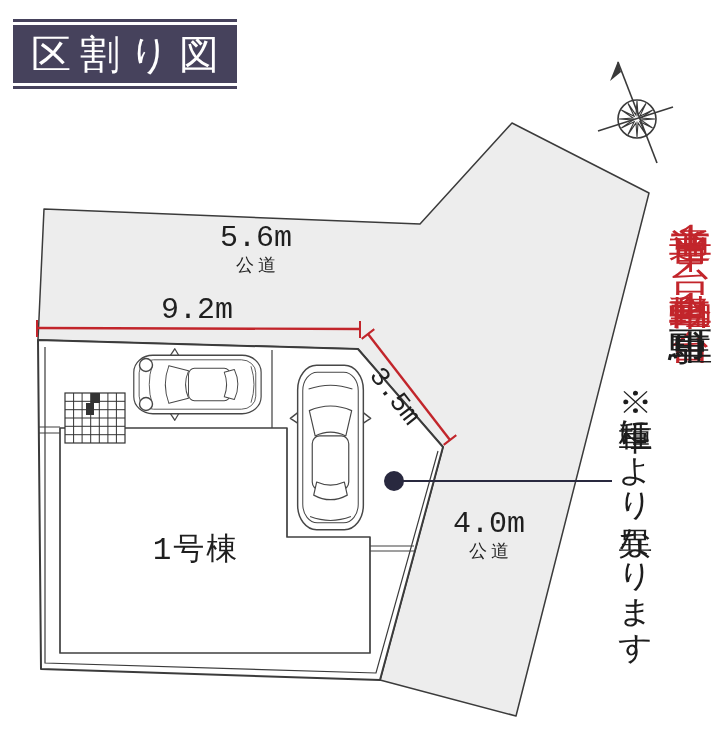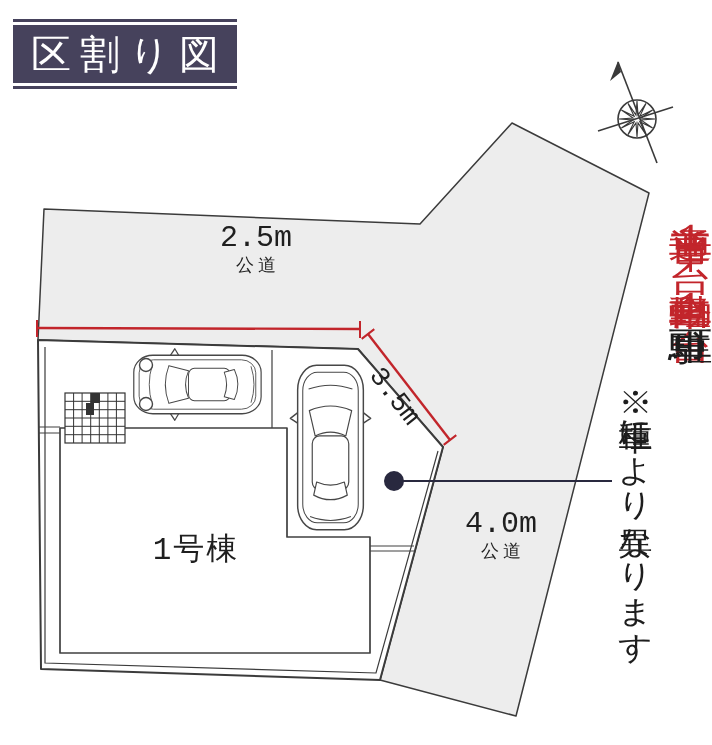--- a/index.html
+++ b/index.html
@@ -13,21 +13,21 @@
   .title-box .rule{position:absolute;left:0;right:0;height:3px;background:#ffffff;}
   .title-box .rule.top{top:3px;}
   .title-box .rule.bot{bottom:3px;}
   .title-text{color:#ffffff;font-size:40px;letter-spacing:9px;text-indent:9px;white-space:nowrap;}
   
   .lbl{color:#1f1f1f;text-align:center;line-height:1.12;white-space:nowrap;}
   .lbl-47{left:200px;top:222px;width:112px;font-size:30px;}
   .lbl-47 .sub,.lbl-40 .sub{font-size:18px;letter-spacing:4px;text-indent:4px;}
   .lbl-92{left:122px;top:294px;width:150px;font-size:30px;}
   .lbl-35{left:386px;top:362px;font-size:27px;transform:rotate(52deg);transform-origin:left top;}
-  .lbl-40{left:444px;top:508px;width:114px;font-size:30px;}
+  .lbl-40{left:432px;top:508px;width:114px;font-size:30px;}
   .lbl-1gou{left:130px;top:534px;width:132px;font-size:31px;letter-spacing:2px;}
   
   .vtext{writing-mode:vertical-rl;text-orientation:upright;white-space:nowrap;transform-origin:top center;}
   .v-red{left:666px;top:201px;width:44px;font-size:44px;line-height:44px;transform:scaleY(0.77);}
   .v-red .seg-red{color:#c2252b;}
   .v-red .seg-black{color:#1d1d1d;}
   .v-black{left:616px;top:368px;width:34px;font-size:34px;line-height:34px;
            transform:scaleY(0.91);color:#1d1d1d;}
 </style>
 </head>
@@ -103,23 +103,24 @@
     </g>
   </svg>
 
   <div class="abs title-box">
     <span class="rule top"></span>
     <span class="rule bot"></span>
     <span class="title-text">区割り図</span>
   </div>
 
   <div class="abs lbl lbl-47">
-    <div>2.5m</div>
+    <div>5.6m</div>
     <div class="sub">公道</div>
   </div>
+  <div class="abs lbl lbl-92">9.2m</div>
   <div class="abs lbl lbl-35">3.5m</div>
   <div class="abs lbl lbl-40">
     <div>4.0m</div>
     <div class="sub">公道</div>
   </div>
   <div class="abs lbl lbl-1gou">1号棟</div>
 
   <div class="abs vtext v-red">
     <span class="seg-red">普通車１台＋軽自動車１台</span><span class="seg-black">駐車可</span>
   </div>

